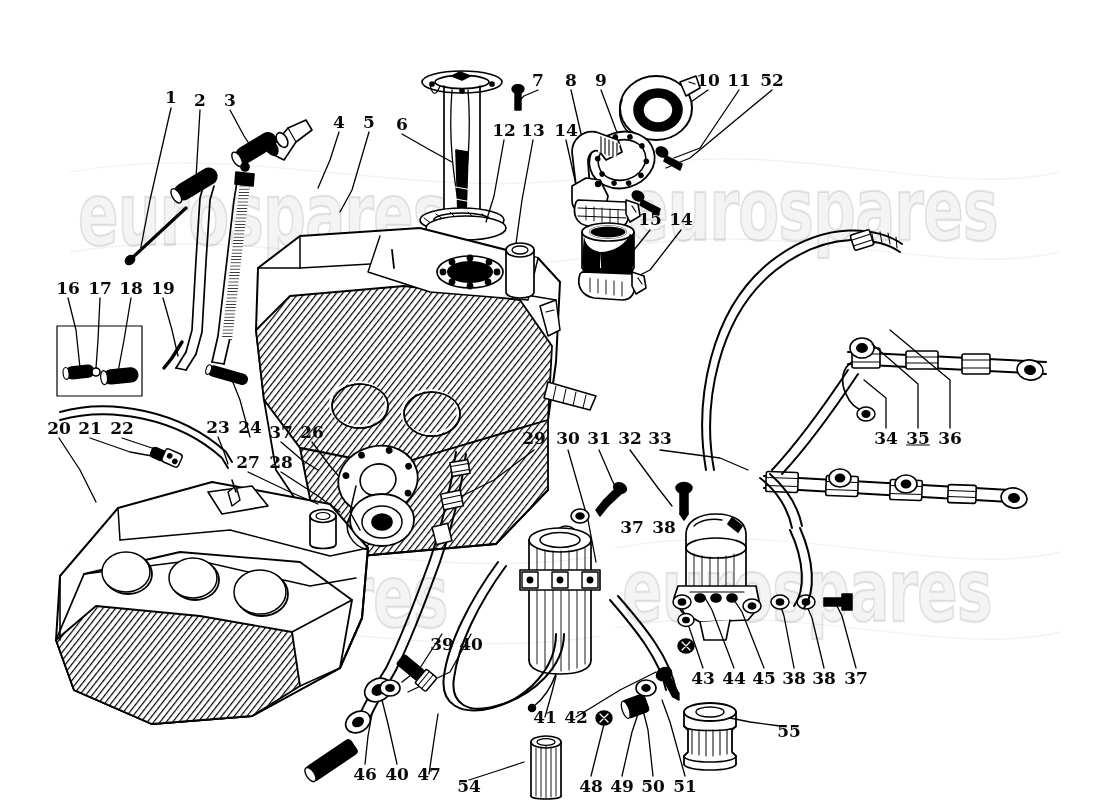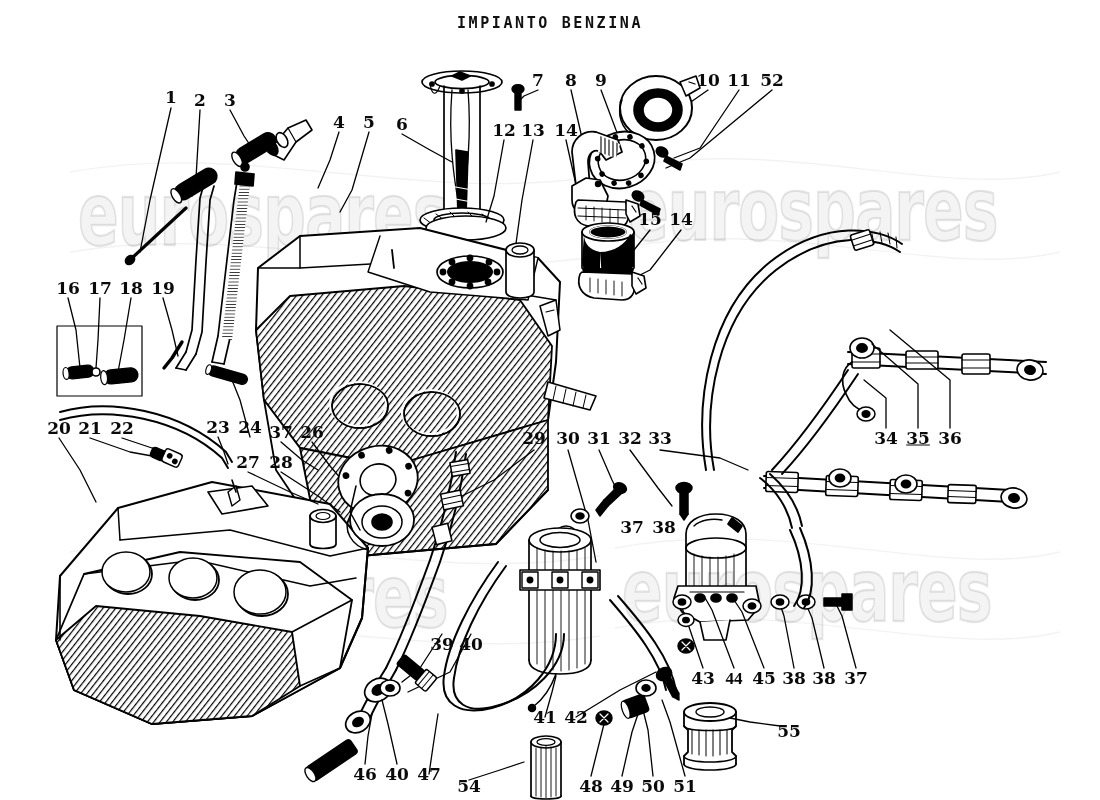--- a/index.html
+++ b/index.html
@@ -65,21 +65,20 @@
         <path d="M620 168 C 790 136, 940 200, 1060 172"></path>
         <path d="M620 248 C 790 216, 940 280, 1060 252"></path>
         <path d="M70 552 C 250 520, 420 585, 600 556"></path>
         <path d="M70 632 C 250 602, 420 665, 600 636"></path>
         <path d="M615 548 C 790 516, 940 580, 1060 552"></path>
         <path d="M615 628 C 790 596, 940 660, 1060 632"></path>
       </g>
     </svg>
   </div>
 
-  <div id="title">IMPIANTO BENZINA</div>
 
   <svg id="art" viewBox="0 0 1100 800">
     <defs>
 
       <pattern id="hatch" width="5" height="5" patternUnits="userSpaceOnUse" patternTransform="rotate(38)">
         <rect width="5" height="5" fill="#ffffff"></rect>
         <line x1="0" y1="0" x2="0" y2="5" stroke="#000" stroke-width="2.4"></line>
       </pattern>
       <pattern id="hatchfine" width="4" height="4" patternUnits="userSpaceOnUse" patternTransform="rotate(38)">
         <rect width="4" height="4" fill="#ffffff"></rect>
@@ -772,21 +771,21 @@
       <div class="num" style="left: 886px; top: 438px;">34</div>
       <div class="num" style="left: 918px; top: 438px; text-decoration: underline;">35</div>
       <div class="num" style="left: 950px; top: 438px;">36</div>
       <div class="num" style="left: 632px; top: 527px;">37</div>
       <div class="num" style="left: 664px; top: 527px;">38</div>
       <div class="num" style="left: 442px; top: 644px;">39</div>
       <div class="num" style="left: 471px; top: 644px;">40</div>
       <div class="num" style="left: 545px; top: 717px;">41</div>
       <div class="num" style="left: 576px; top: 717px;">42</div>
       <div class="num" style="left: 703px; top: 678px;">43</div>
-      <div class="num" style="left: 734px; top: 678px; font-family: Liberation Serif, serif;">44</div>
+      <div class="num" style="left: 734px; top: 678px;">44</div>
       <div class="num" style="left: 764px; top: 678px;">45</div>
       <div class="num" style="left: 794px; top: 678px;">38</div>
       <div class="num" style="left: 824px; top: 678px;">38</div>
       <div class="num" style="left: 856px; top: 678px;">37</div>
       <div class="num" style="left: 365px; top: 774px;">46</div>
       <div class="num" style="left: 397px; top: 774px;">40</div>
       <div class="num" style="left: 429px; top: 774px;">47</div>
       <div class="num" style="left: 469px; top: 786px;">54</div>
       <div class="num" style="left: 591px; top: 786px;">48</div>
       <div class="num" style="left: 622px; top: 786px;">49</div>

